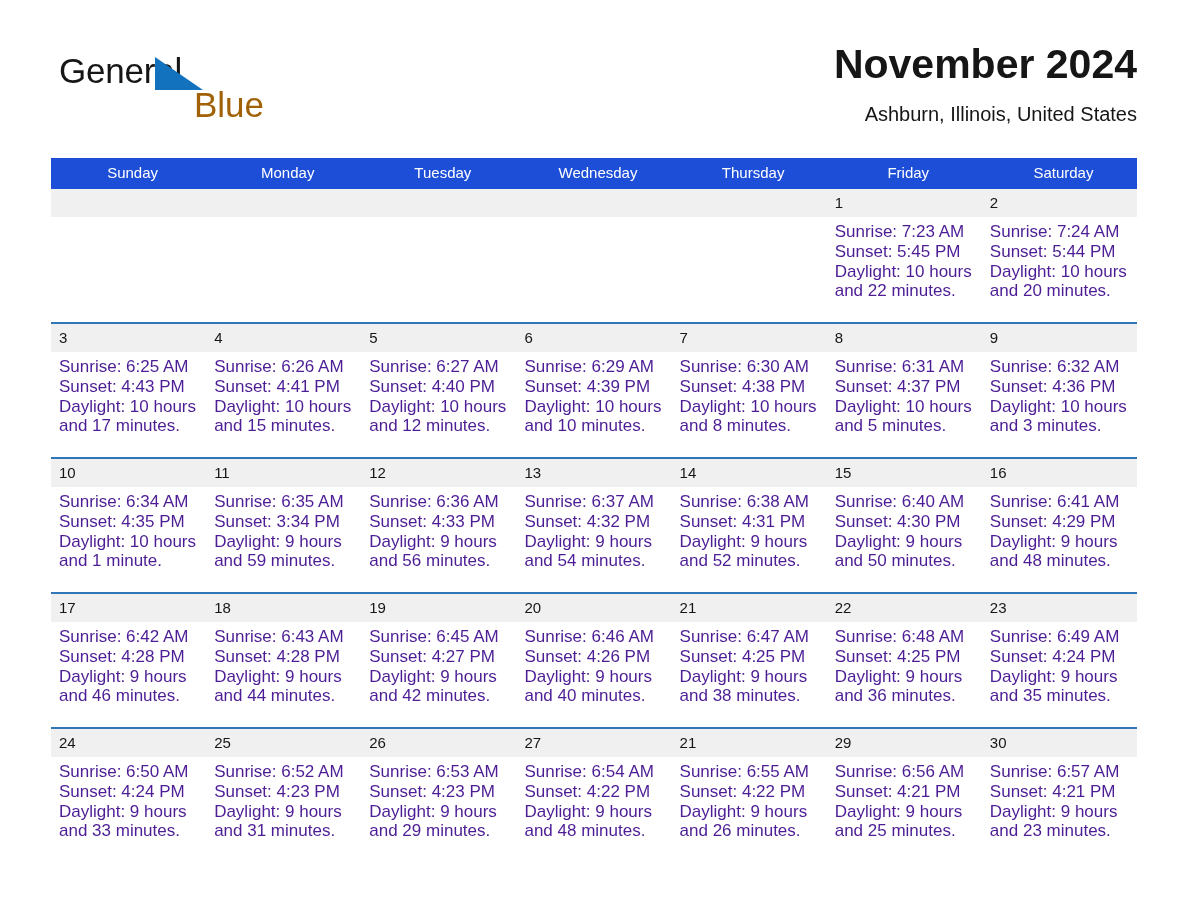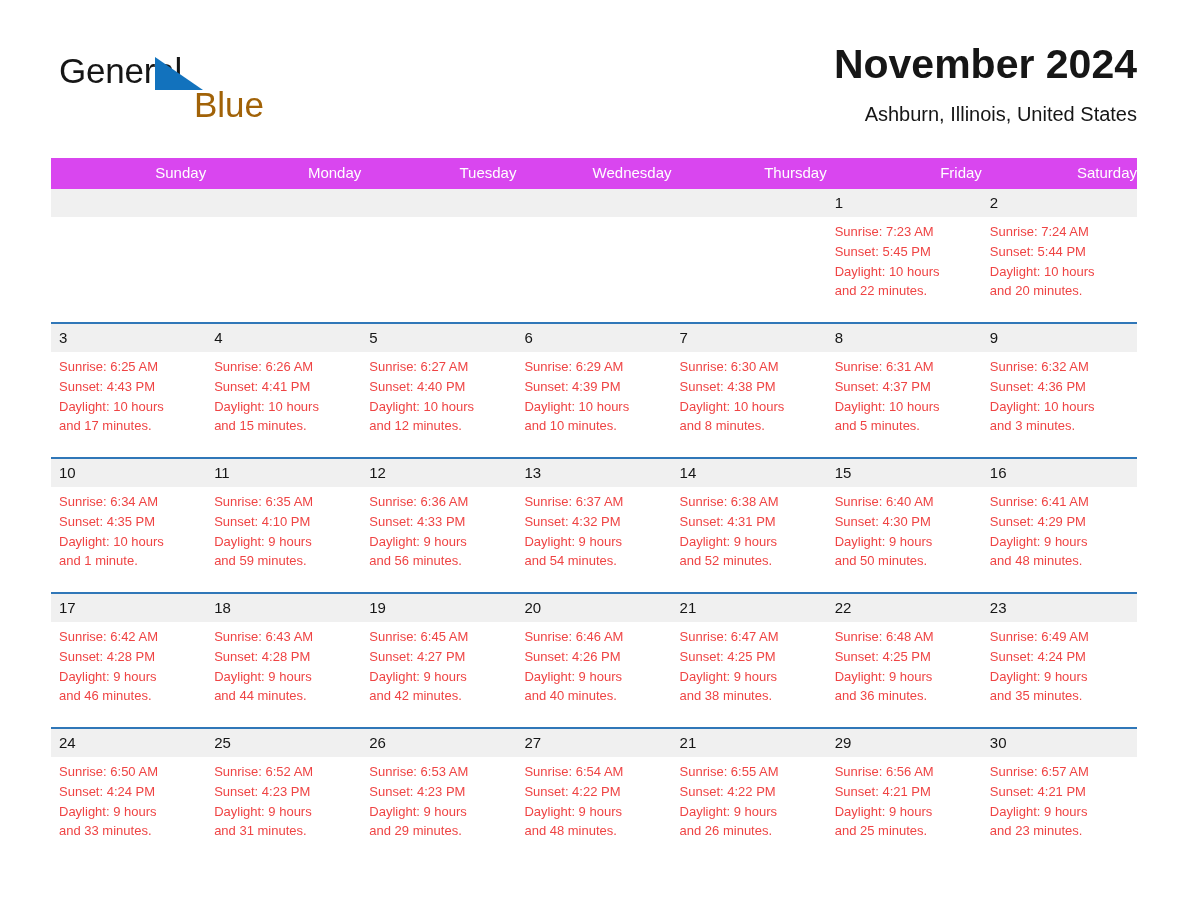--- a/index.html
+++ b/index.html
@@ -94,25 +94,25 @@
     position: absolute;
     left: 51px;
     top: 158px;
     width: 1086px;
     border-collapse: collapse;
     table-layout: fixed;
   }
   .calendar col { width: 155.14px; }
 
   .calendar thead th {
-    background: #d946ef;
+    background: #1d4ed8;
     color: #ffffff;
     font-size: 15px;
     font-weight: 400;
-    text-align: right;
+    text-align: center;
     padding: 6px 0 7px 8px;
     height: 18px;
     line-height: 18px;
     border: none;
   }
 
   .calendar tbody td {
     vertical-align: top;
     padding: 0;
     border-top: 2px solid #3077b8;
@@ -129,23 +129,23 @@
     line-height: 17px;
     color: #161616;
     padding: 5px 0 6px 8px;
     min-height: 17px;
   }
   .daynum.empty {
     color: transparent;
   }
   .details {
     padding: 5px 8px 0 8px;
-    font-size: 13px;
+    font-size: 17px;
     line-height: 19.8px;
-    color: #ef4444;
+    color: #4c1d95;
   }
   .details div { white-space: nowrap; }
 </style>
 </head>
 <body>
 
 <div class="page">
 
   <div class="header">
 
@@ -324,21 +324,21 @@
             <div>Sunrise: 6:34 AM</div>
             <div>Sunset: 4:35 PM</div>
             <div>Daylight: 10 hours</div>
             <div>and 1 minute.</div>
           </div>
         </td>
         <td>
           <div class="daynum">11</div>
           <div class="details">
             <div>Sunrise: 6:35 AM</div>
-            <div>Sunset: 4:10 PM</div>
+            <div>Sunset: 3:34 PM</div>
             <div>Daylight: 9 hours</div>
             <div>and 59 minutes.</div>
           </div>
         </td>
         <td>
           <div class="daynum">12</div>
           <div class="details">
             <div>Sunrise: 6:36 AM</div>
             <div>Sunset: 4:33 PM</div>
             <div>Daylight: 9 hours</div>

